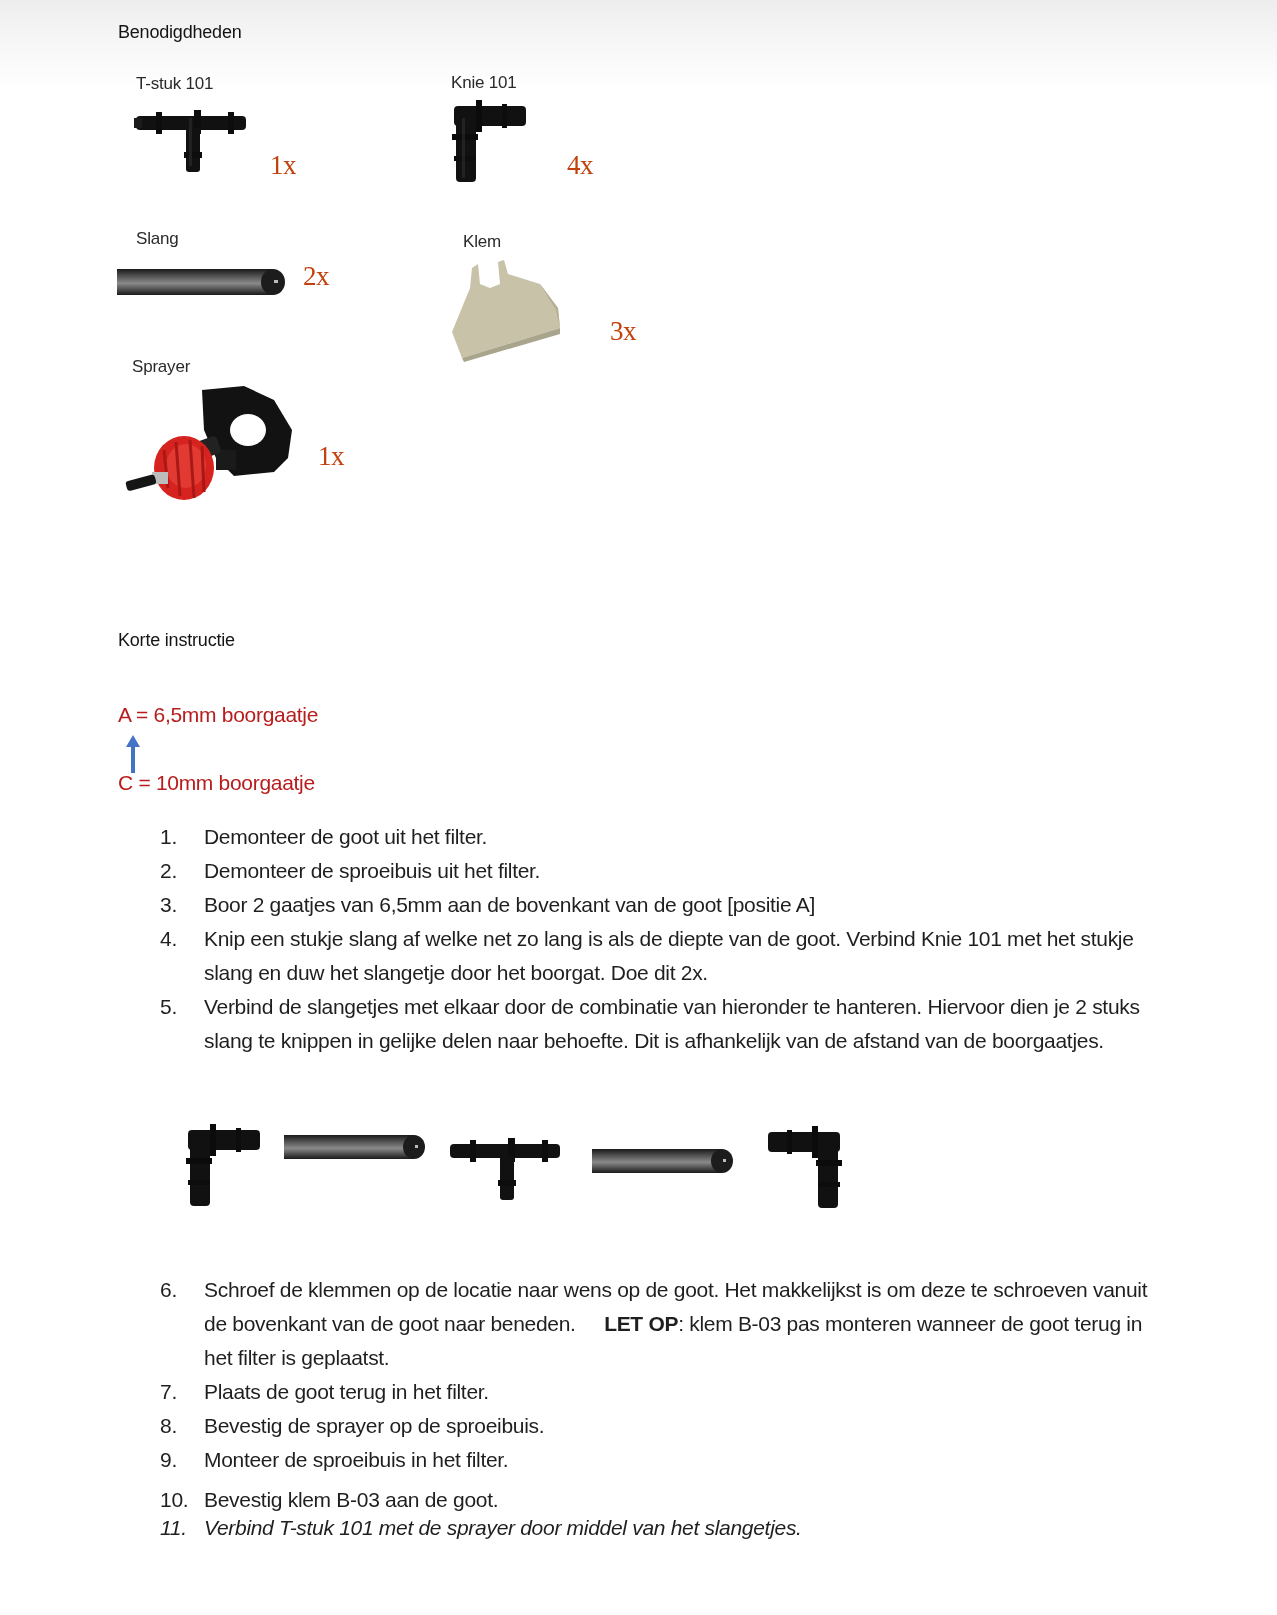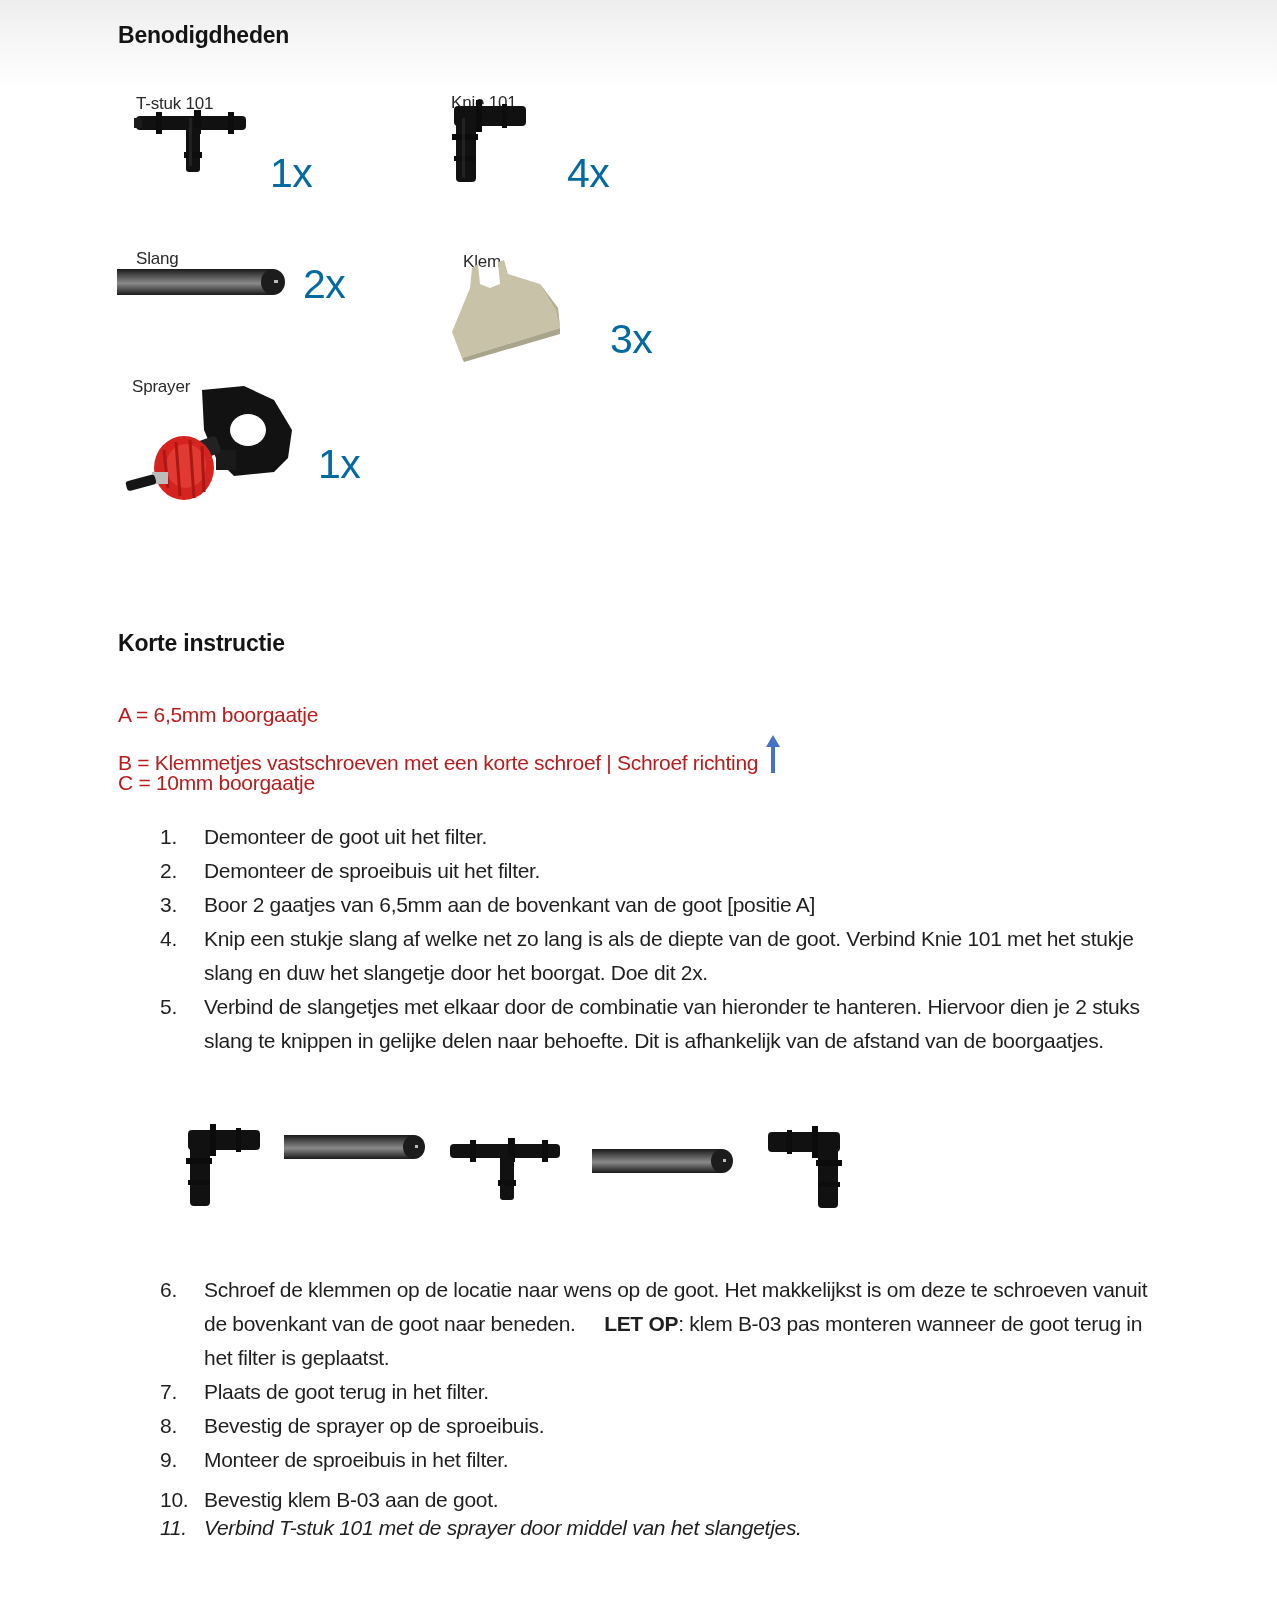--- a/index.html
+++ b/index.html
@@ -11,25 +11,25 @@
       overflow: hidden;
       font-family: "Liberation Sans", "DejaVu Sans", sans-serif;
       color: #1a1a1a;
     }
     .top-fade {
       position: absolute; left: 0; top: 0; width: 1277px; height: 90px;
       background: linear-gradient(to bottom, #ededed 0%, #f6f6f6 45%, #ffffff 100%);
     }
     .abs { position: absolute; }
     .h1 {
-      font-size: 23px; font-weight: bold; letter-spacing: -0.2px;
+      font-size: 18px; font-weight: normal; letter-spacing: -0.2px;
       color: #141414;
     }
-    .part-label { font-size: 17px; color: #2a2a2a; letter-spacing: -0.2px; margin-top: 20px; }
-    .qty { font-size: 41px; color: #0369a1; letter-spacing: -0.5px; }
+    .part-label { font-size: 17px; color: #2a2a2a; letter-spacing: -0.2px; }
+    .qty { font-size: 27px; color: #c2410c; letter-spacing: -0.5px; font-family: Liberation Serif, serif; }
     .legend-line { font-size: 21px; color: #b91c1c; letter-spacing: -0.3px; white-space: nowrap; }
     .step {
       position: absolute; left: 160px; width: 1010px;
       font-size: 21px; line-height: 34px; color: #1f1f1f; letter-spacing: -0.3px;
     }
     .step .num { position: absolute; left: 0; top: 0; width: 40px; }
     .step .txt { margin-left: 44px; display: block; }
     .step b { font-weight: bold; margin-left: 23px; }
     svg { display: block; }
   </style>
@@ -113,21 +113,20 @@
     <rect x="28" y="92" width="16" height="12" fill="#bcbcbc"></rect>
     <rect x="2" y="98" width="30" height="10" rx="3" transform="rotate(-15 16 103)" fill="#151515"></rect>
   </svg>
 </div>
 <div class="abs qty" style="left:318px; top:441px;">1x</div>
 
 <div class="abs h1" style="left:118px; top:630px;">Korte instructie</div>
 
 <div class="abs legend-line" style="left:118px; top:703px;">A = 6,5mm boorgaatje</div>
 <div class="abs legend-line" style="left:118px; top:737px; display:flex; align-items:flex-end;">
-  <span>B = Klemmetjes vastschroeven met een korte schroef | Schroef richting</span>
   <span style="margin-left:8px; position:relative; top:-2px;">
     <svg width="14" height="38" viewBox="0 0 14 38">
       <polygon points="7,0 14,12 9,12 9,38 5,38 5,12 0,12" fill="#4472c4"></polygon>
     </svg>
   </span>
 </div>
 <div class="abs legend-line" style="left:118px; top:771px;">C = 10mm boorgaatje</div>
 
 <div class="step" style="top:820px;">
   <span class="num">1.</span>

